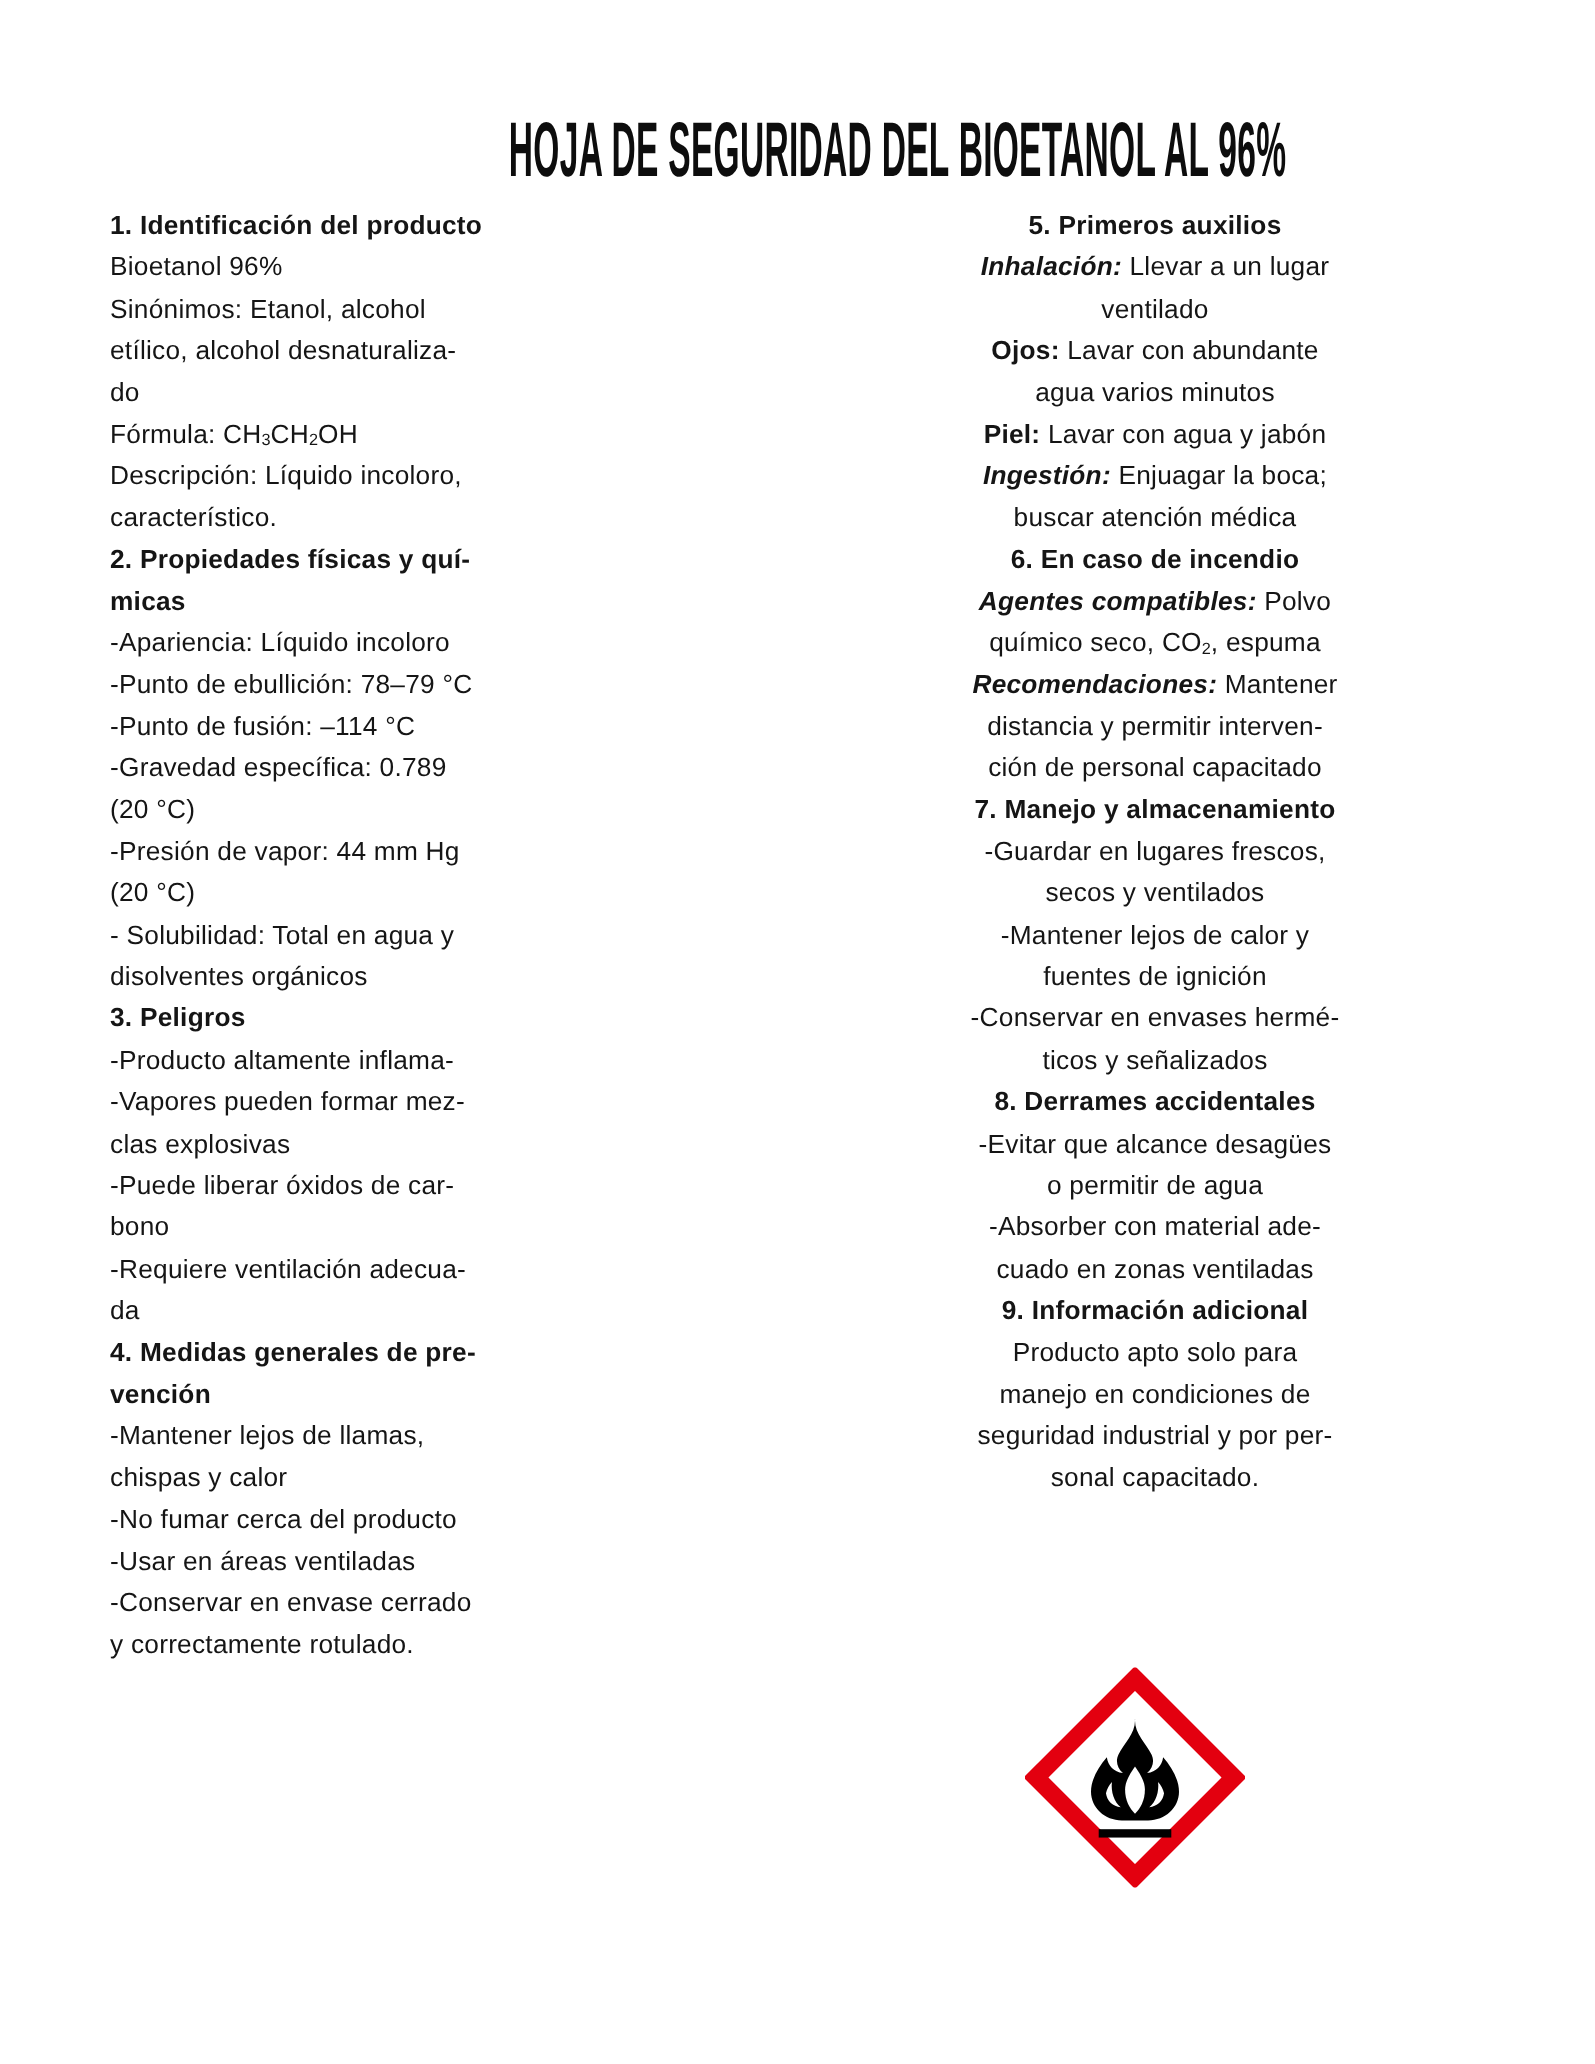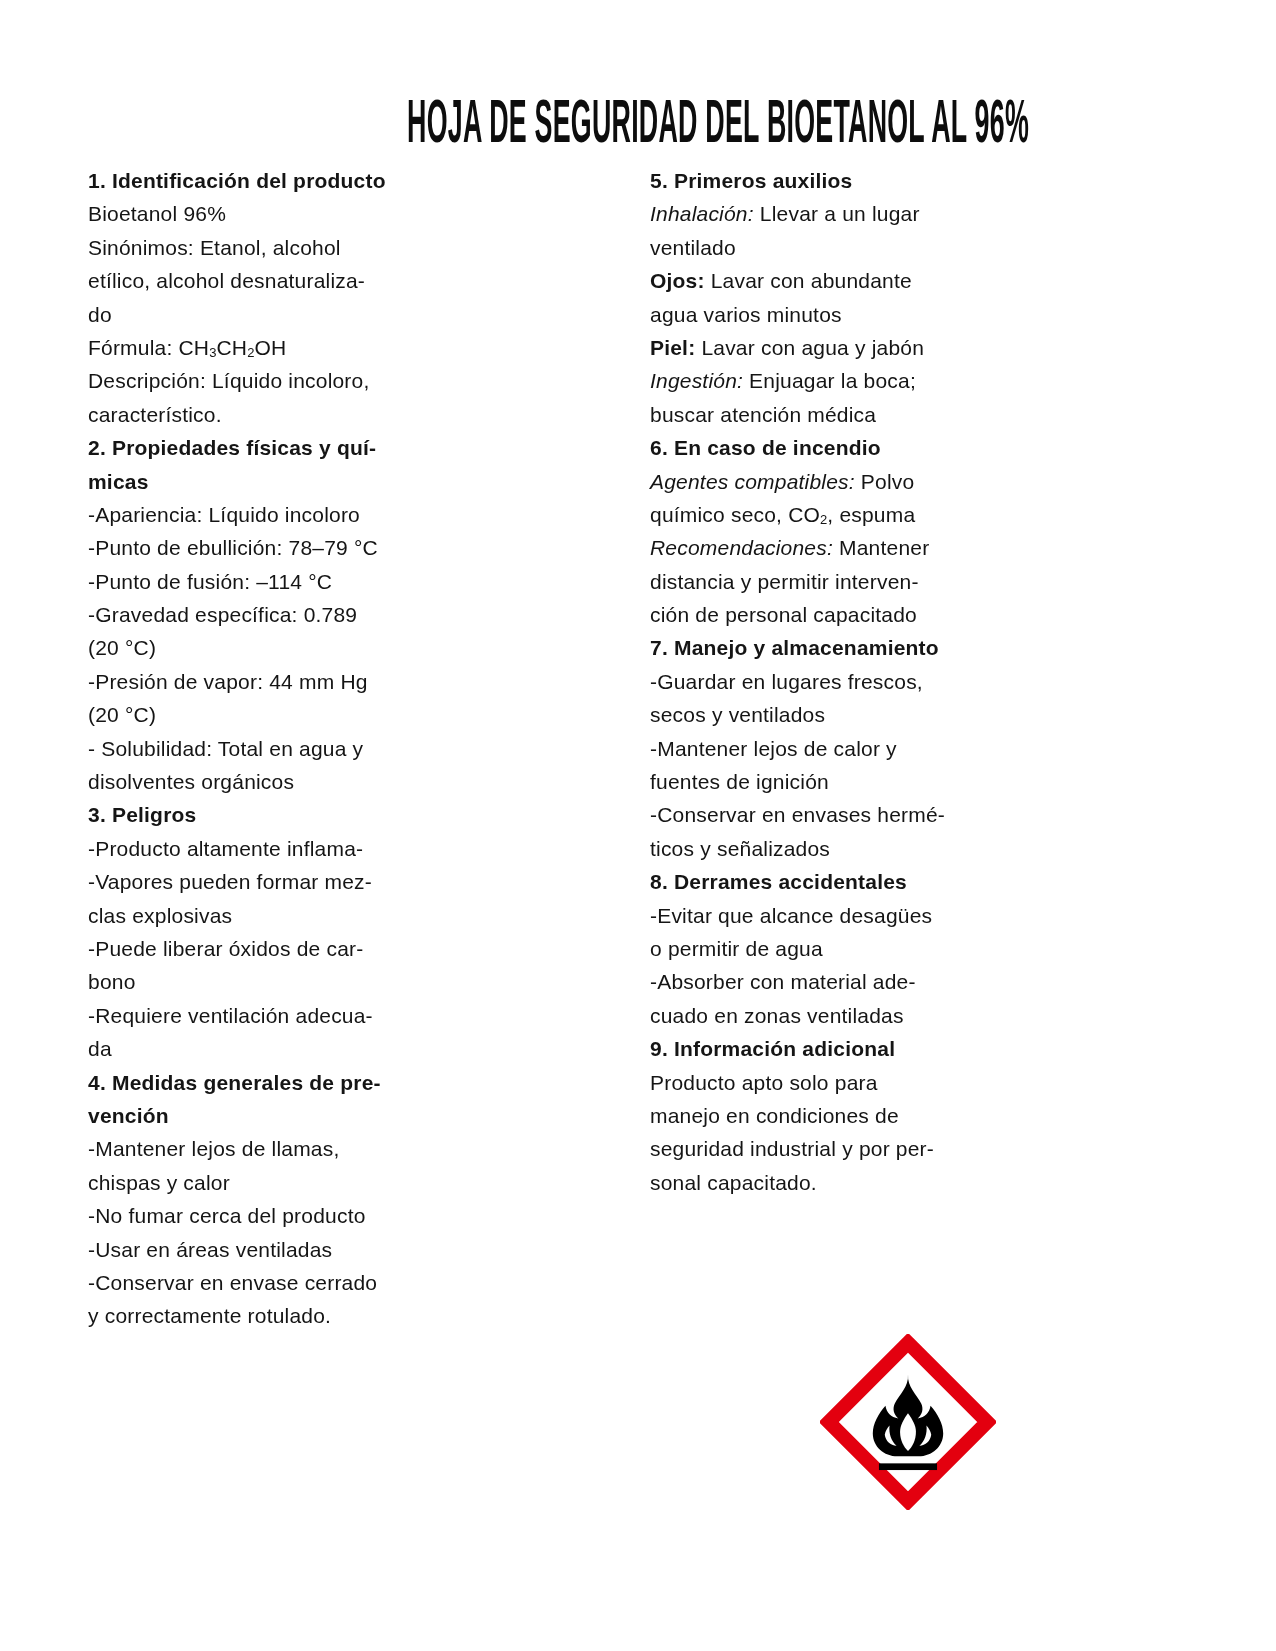--- a/index.html
+++ b/index.html
@@ -22,24 +22,24 @@
     transform-origin:50% 50%;
     color:#0d0d0d;
   }
   .col{
     position:absolute;top:164px;
     font-size:21px;line-height:33.4px;
     letter-spacing:0.2px;
     white-space:nowrap;
   }
   #col-left{left:88px;width:548px;}
-  #col-right{left:650px;width:548px;}
+  #col-right{left:650px;width:548px;text-align:center;}
   .line{height:33.4px;}
   .b{font-weight:700;font-style:normal;}
-  .bi{font-weight:400;font-style:italic;}
+  .bi{font-weight:700;font-style:italic;}
   .sub{font-size:0.62em;position:relative;top:0.18em;letter-spacing:0;}
   .picto{
     position:absolute;left:820px;top:1334px;
     width:176px;height:176px;
   }
 </style>
 </head>
 <body>
 
 <div class="title-wrap">

